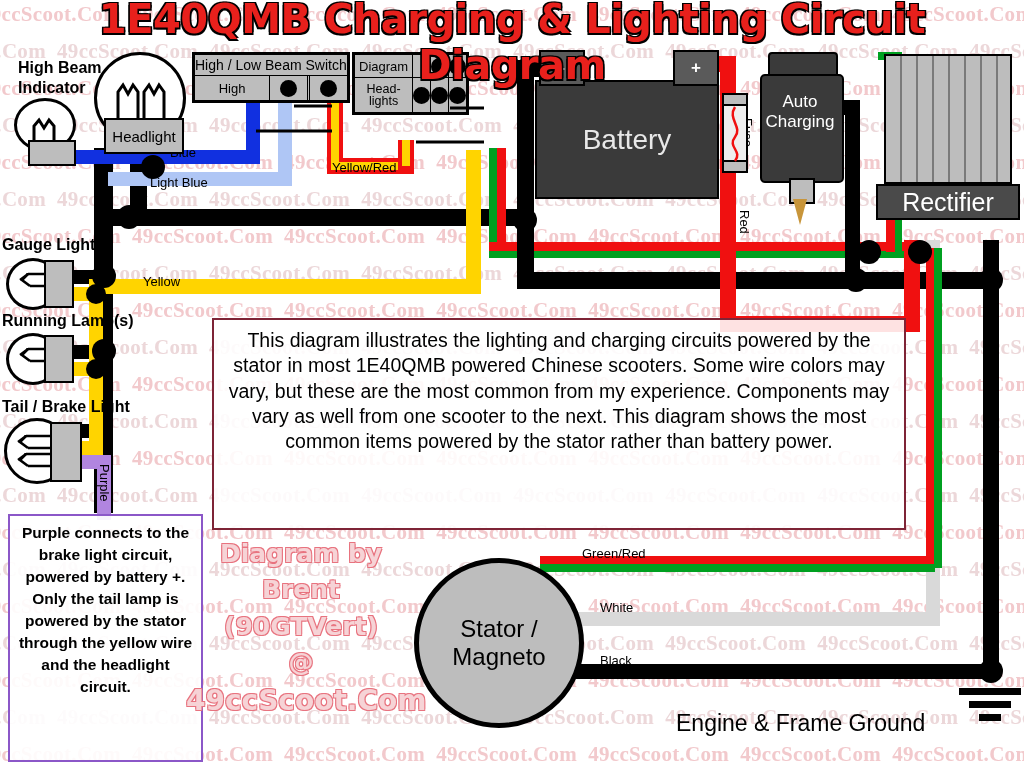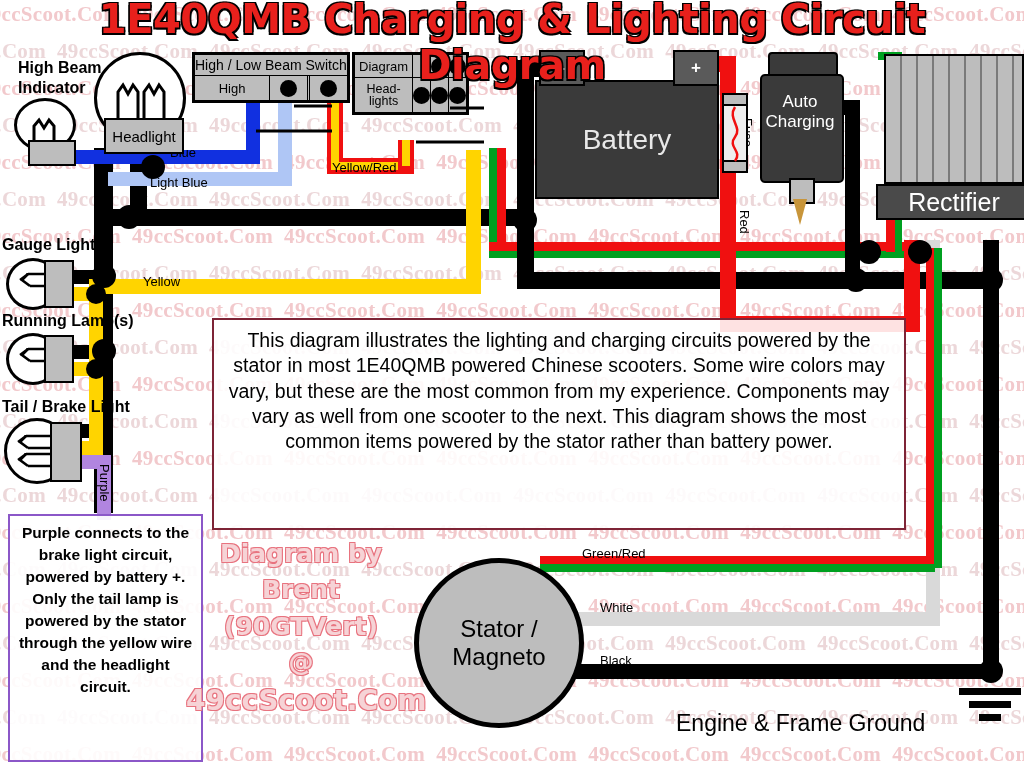--- a/index.html
+++ b/index.html
@@ -350,21 +350,21 @@
     <div class="shoulder"></div>
     <div class="body"></div>
     <div class="txt">
       <div>Auto</div>
       <div>Charging</div>
     </div>
     <div class="plunger"></div>
     <div class="needle"></div>
   </div>
 
-  <div id="rectifier" style="left:884px;top:54px;width:128px;height:130px;padding-left:12px;">
+  <div id="rectifier" style="left:884px;top:54px;width:128px;height:130px;">
     <div class="fins"></div>
     <div class="plate">Rectifier</div>
   </div>
 
   <div id="stator" style="left:414px;top:558px;width:160px;height:160px;">
     <div>Stator /</div>
     <div>Magneto</div>
   </div>
 
   <div id="ground" style="left:955px;top:688px;width:70px;height:40px;">

